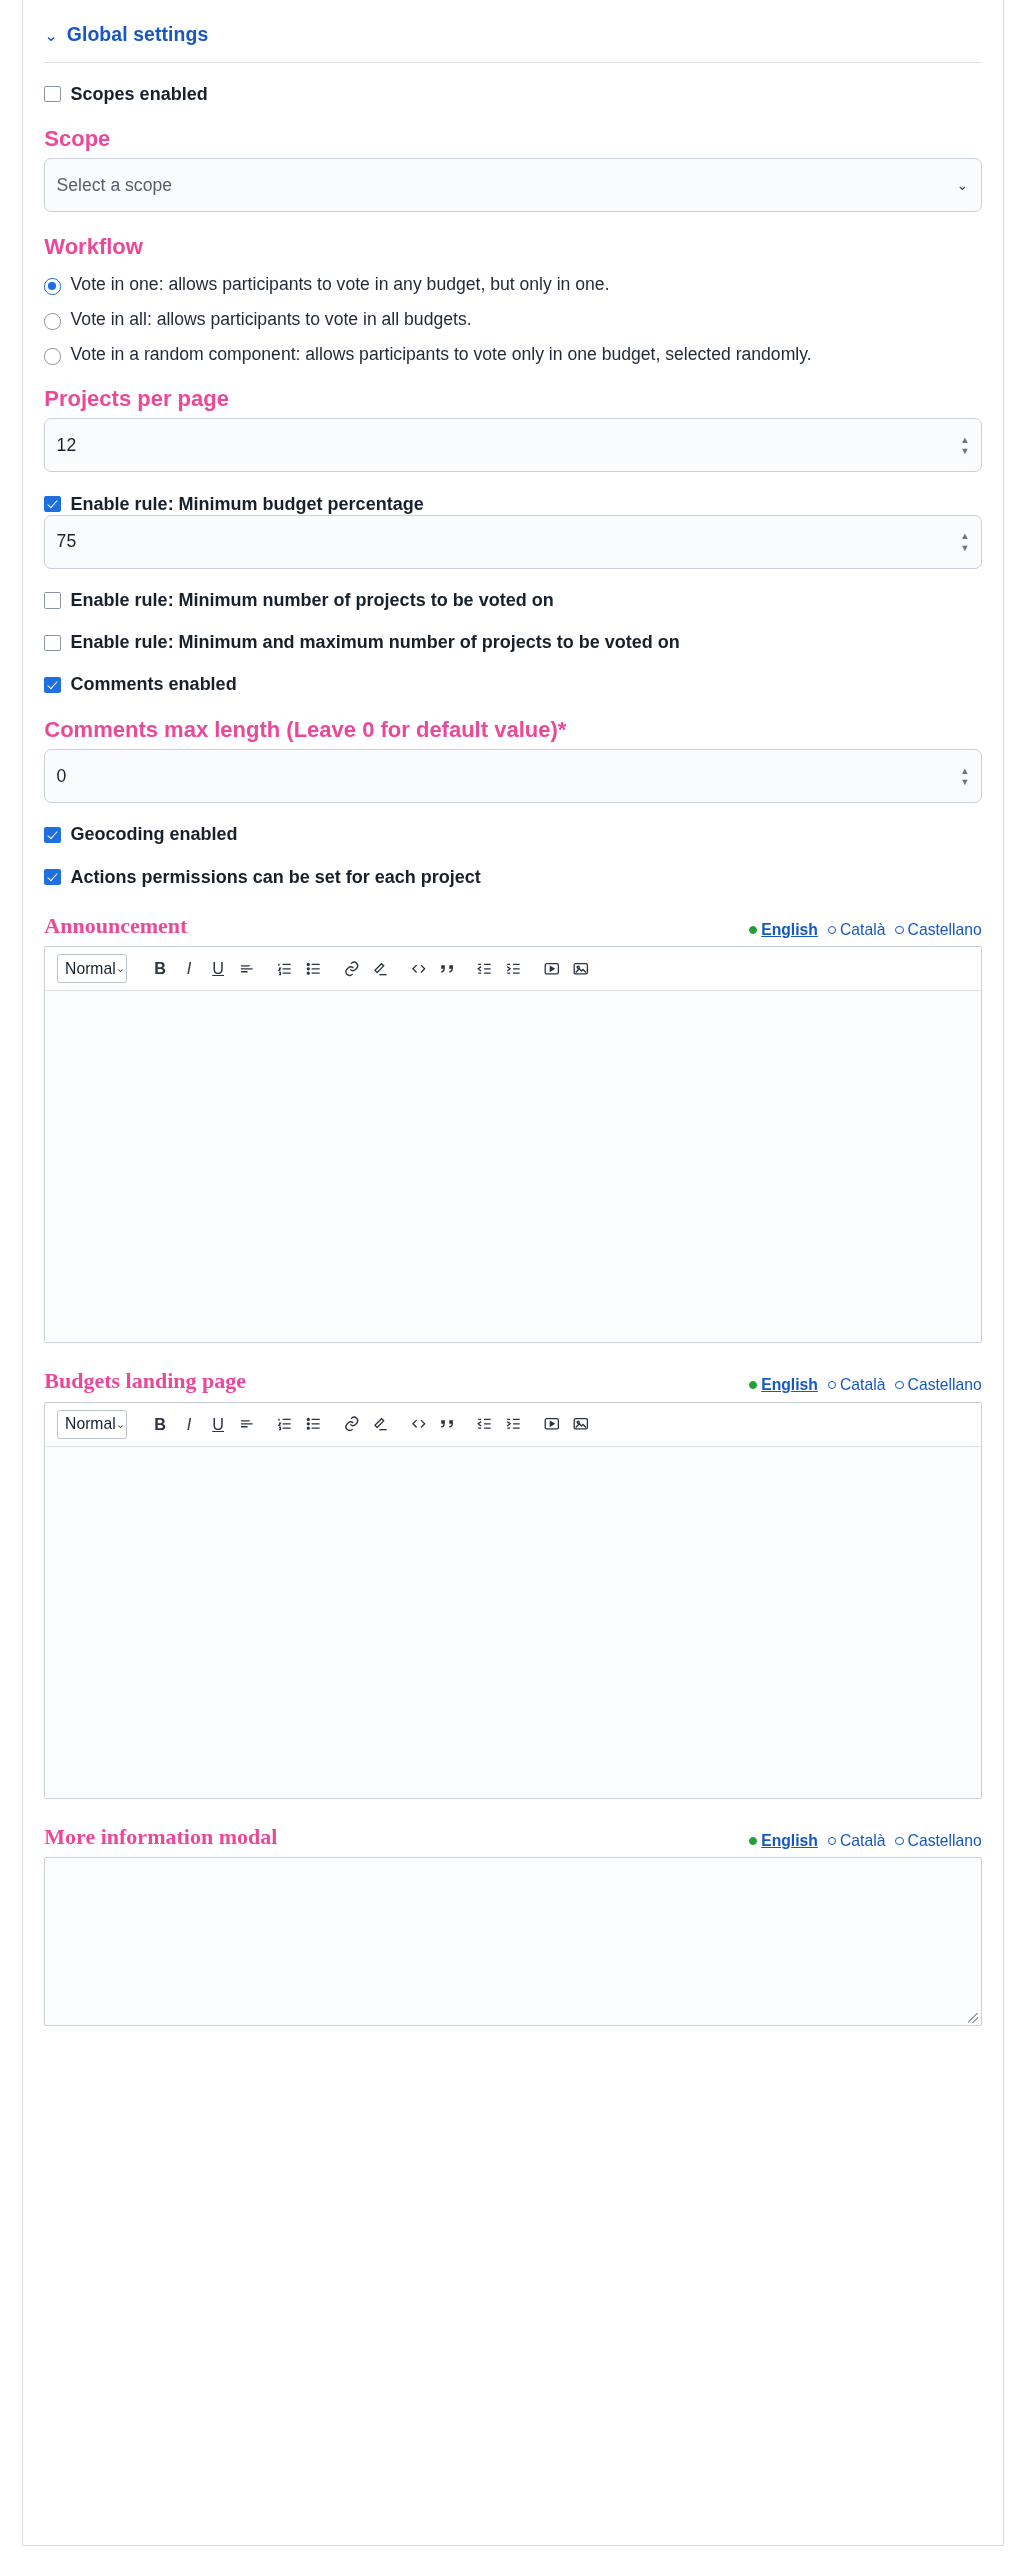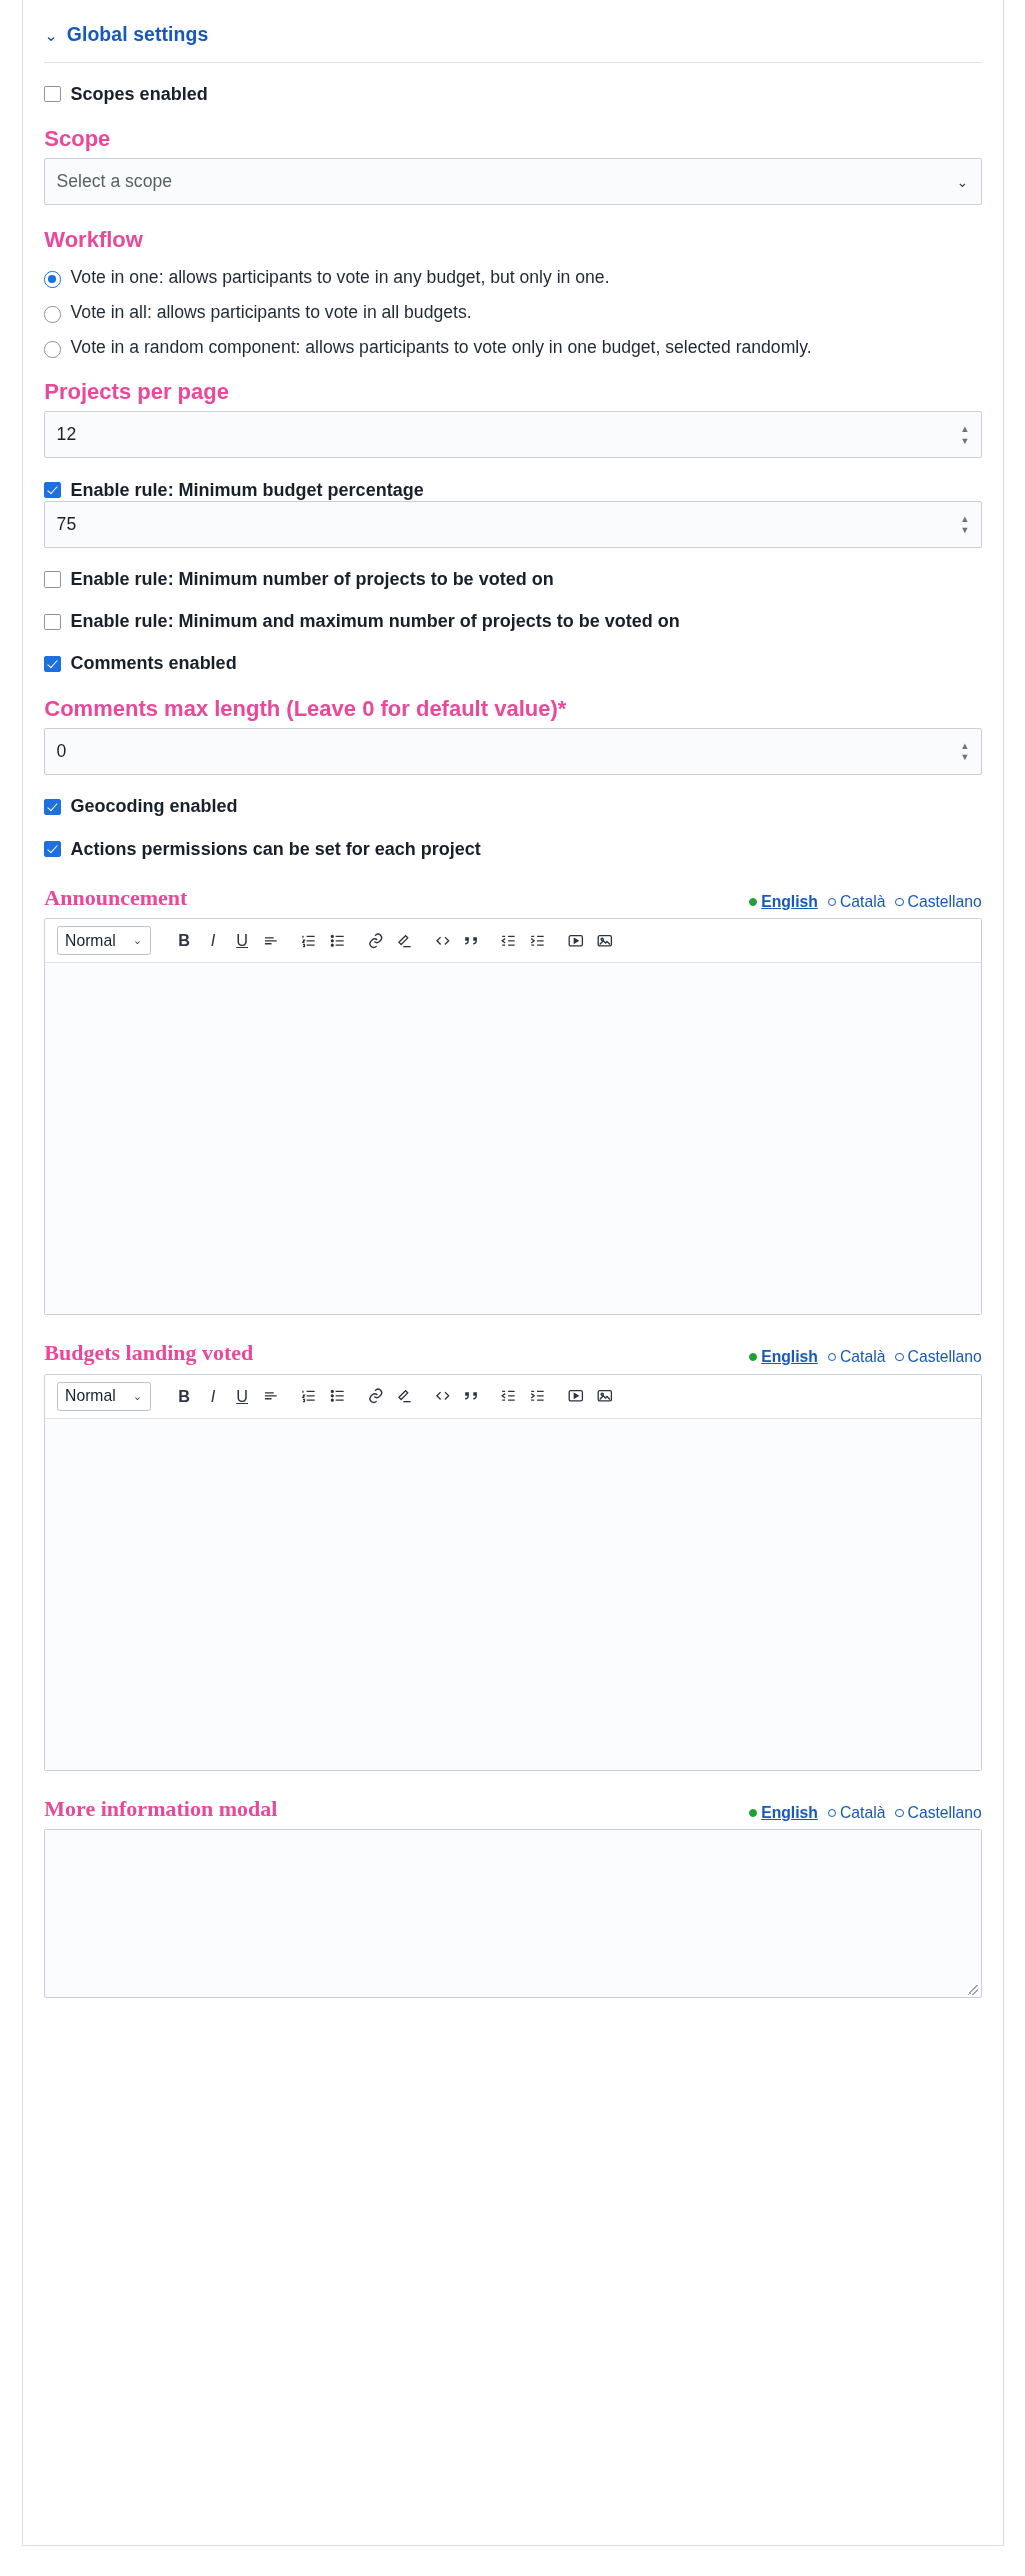--- a/index.html
+++ b/index.html
@@ -128,23 +128,23 @@
   }
 
   .field-label {
     font-size: 22px;
     font-weight: bold;
     color: #ec4899;
     margin: 21.3px 0 6.3px 0;
   }
   .select-box, .num-box {
     width: 100%;
-    height: 47px;
+    height: 54px;
     border: 0.6px solid #c9d0d8;
-    border-radius: 2px;
+    border-radius: 7px;
     background: #fafbfc;
     display: flex;
     align-items: center;
     padding: 0 11.3px;
     font-size: 17.6px;
     color: #555f6b;
     position: relative;
   }
   .num-box { color: #17202b; }
   .select-box .chev-down {
@@ -196,21 +196,21 @@
   }
   .editor-toolbar {
     display: flex;
     align-items: center;
     gap: 0;
     height: 44px;
     border-bottom: 0.6px solid #dfe3e8;
     padding: 0 11.3px;
   }
   .tb-select {
-    width: 94px;
+    width: 70px;
     height: 29px;
     border: 0.6px solid #b9c1ca;
     border-radius: 2.5px;
     display: flex;
     align-items: center;
     justify-content: space-between;
     padding: 0 7.5px;
     font-size: 15.7px;
     color: #17202b;
     margin-right: 19px;
@@ -447,21 +447,21 @@
                 <rect x="3" y="5" width="18" height="14" rx="2"></rect>
                 <circle cx="8.5" cy="10" r="1.5"></circle>
                 <path d="M5 17l5-5 3 3 2-2 4 4"></path>
               </svg>
           </div>
         </div>
         <div class="editor-body"></div>
       </div>
 
       <div class="label-row">
-        <span class="field-label">Budgets landing voted</span>
+        <span class="field-label">Budgets landing page</span>
         <span class="lang-tabs">
           <span class="lang-tab active">
             <span class="lang-dot active"></span>
             <span class="lang-text">English</span>
           </span>
           <span class="lang-tab">
             <span class="lang-dot"></span>
             <span class="lang-text">Català</span>
           </span>
           <span class="lang-tab">

